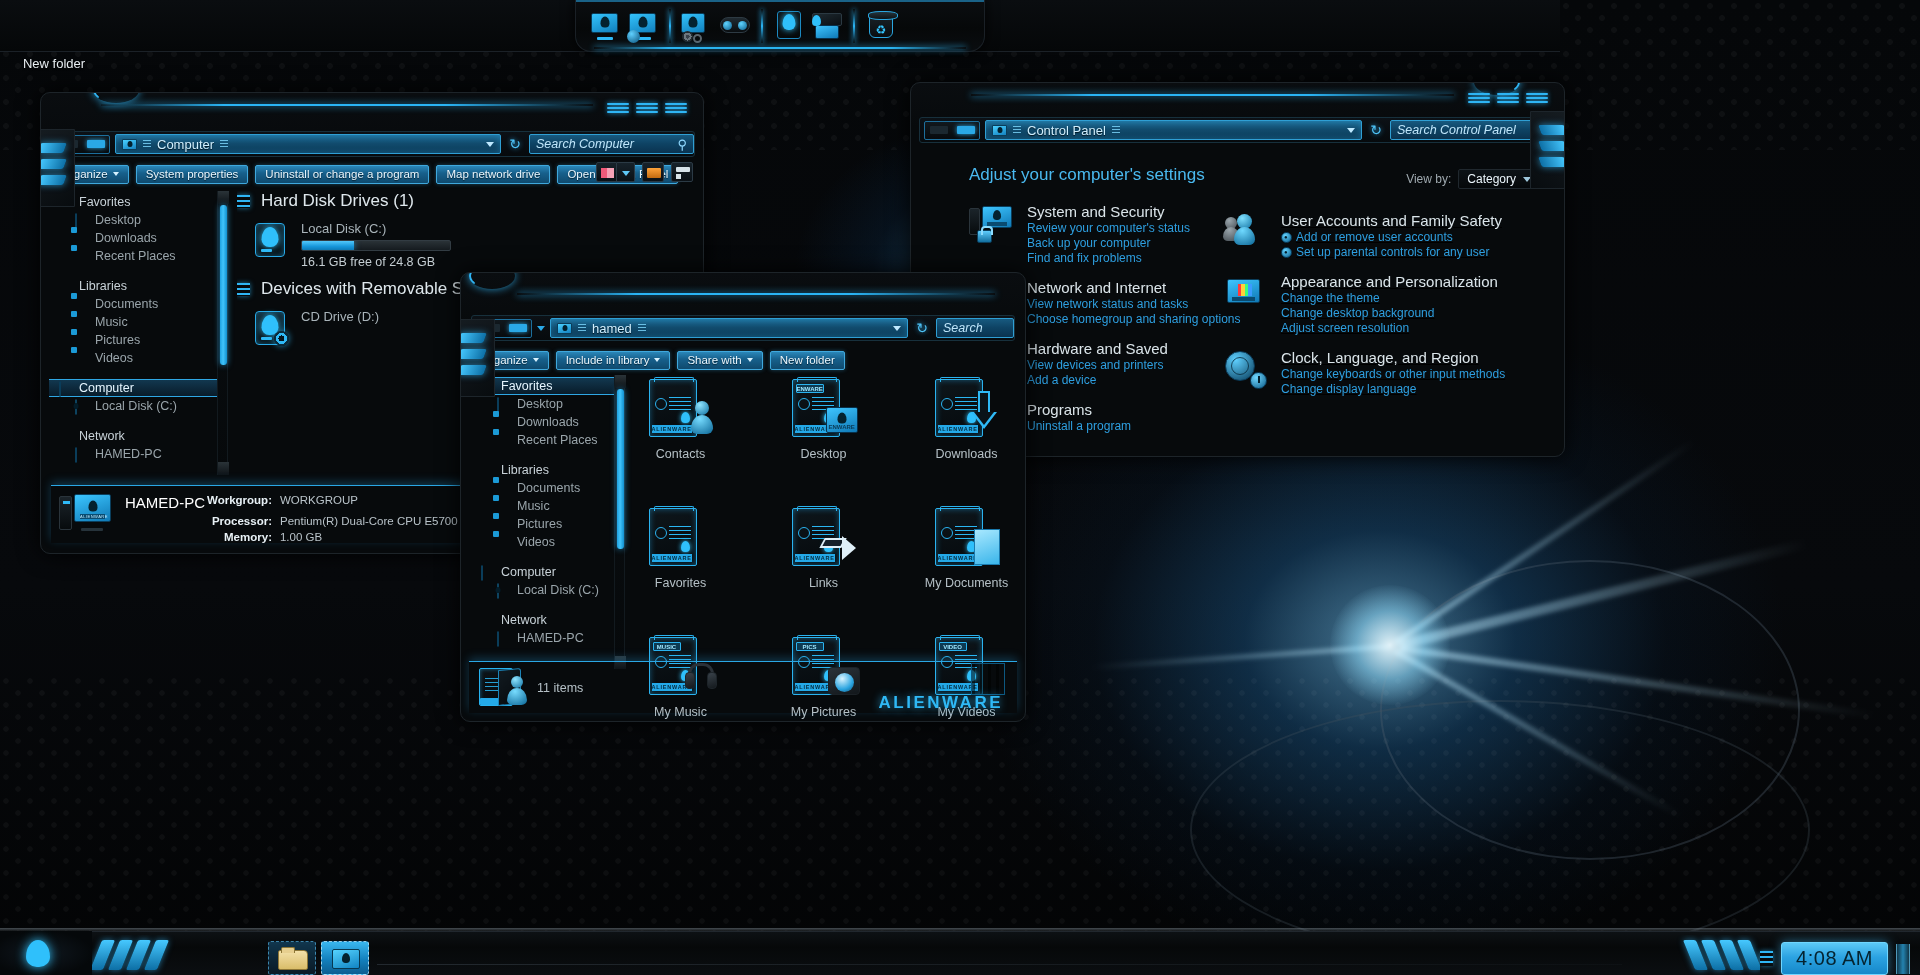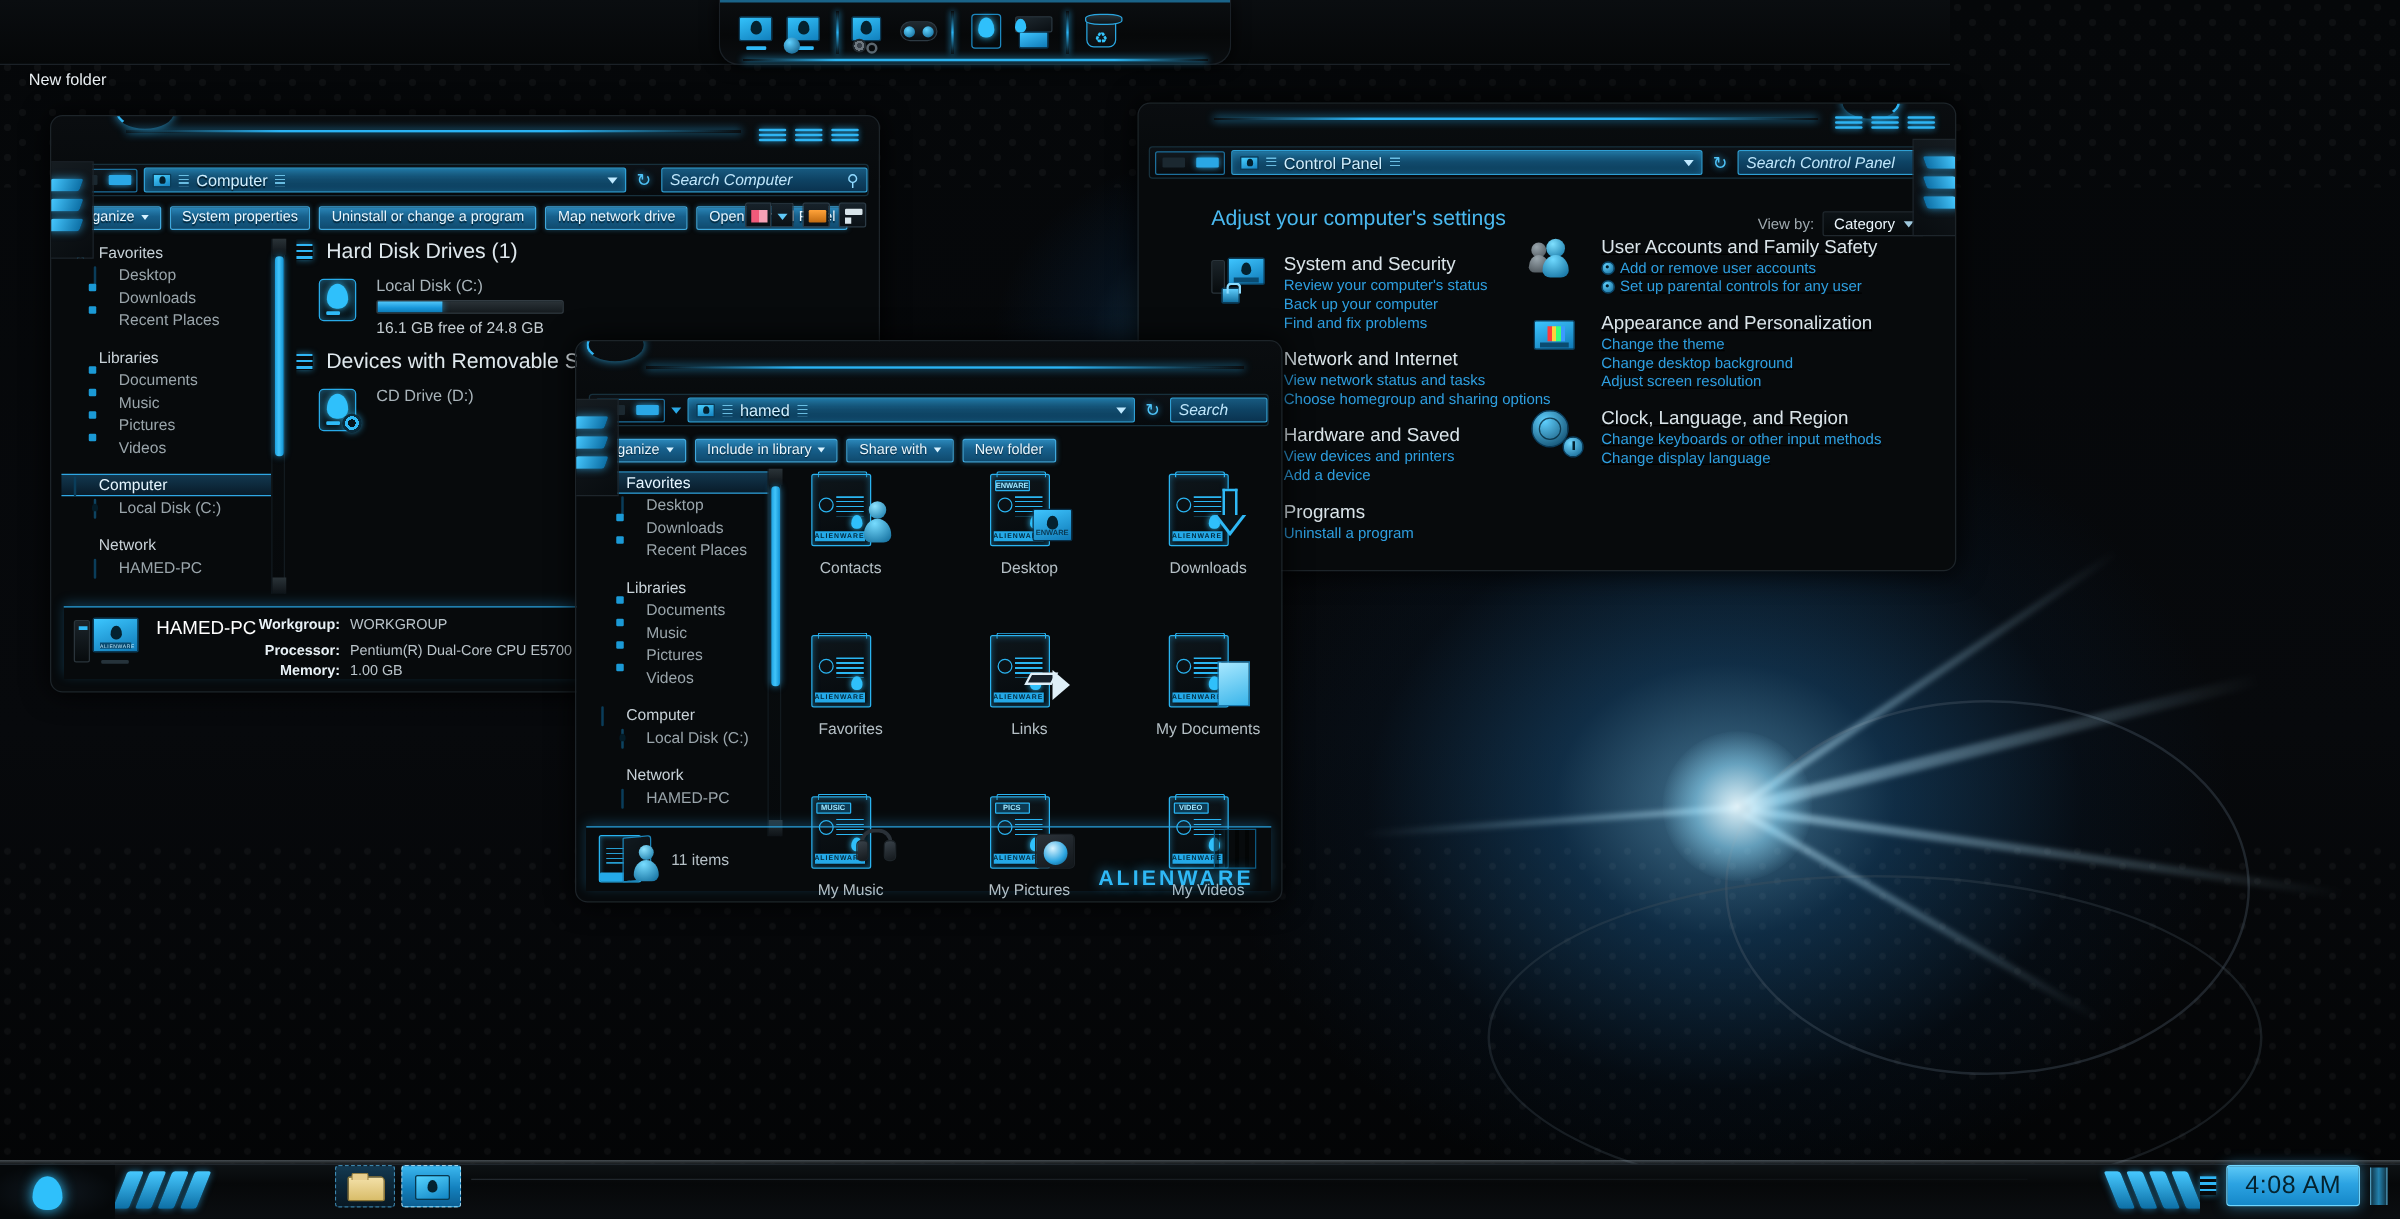--- a/index.html
+++ b/index.html
@@ -646,21 +646,21 @@
     position: absolute; right: 22px; bottom: 8px;
     color: #2fb9f6; font-size: 17px; font-weight: bold; letter-spacing: 2.5px;
     text-shadow: 0 0 9px rgba(47,185,246,.85);
   }
 
   
   #taskbar {
     position: absolute; left: 0; bottom: 0; width: 1920px; height: 44px;
     background: linear-gradient(180deg, #0d1114 0%, #060809 35%, #0b0e11 100%);
     border-top: 1px solid #1a2026;
-    display: flex; align-items: flex-start;
+    display: flex; align-items: flex-end;
   }
   #taskbar::before {
     content: ""; position: absolute; left: 0; right: 0; top: -4px; height: 4px;
     background: linear-gradient(180deg, rgba(150,165,175,.45), rgba(0,0,0,0));
   }
   .tb-start {
     width: 92px; height: 44px; position: relative; flex: none;
     background: radial-gradient(ellipse at 45% 50%, #101820 0%, #05080a 72%);
   }
   .tb-start .alien {
@@ -1137,21 +1137,21 @@
           </div>
         </div>
         <div>
           <h3>Programs</h3>
           <a href="#">
             <span>Uninstall a program</span>
           </a>
         </div>
       </div>
     </div>
-  <div id="cp-right" style="position:absolute; left:312px; top:106px; width:300px;text-decoration:underline;">
+  <div id="cp-right" style="position:absolute; left:312px; top:129px; width:300px;text-decoration:underline;">
       <div class="cp-cat">
         <div class="icon">
           <div class="mini-people">
             <div class="p1"></div>
             <div class="p1b"></div>
             <div class="p2"></div>
             <div class="p2b"></div>
           </div>
         </div>
         <div>

